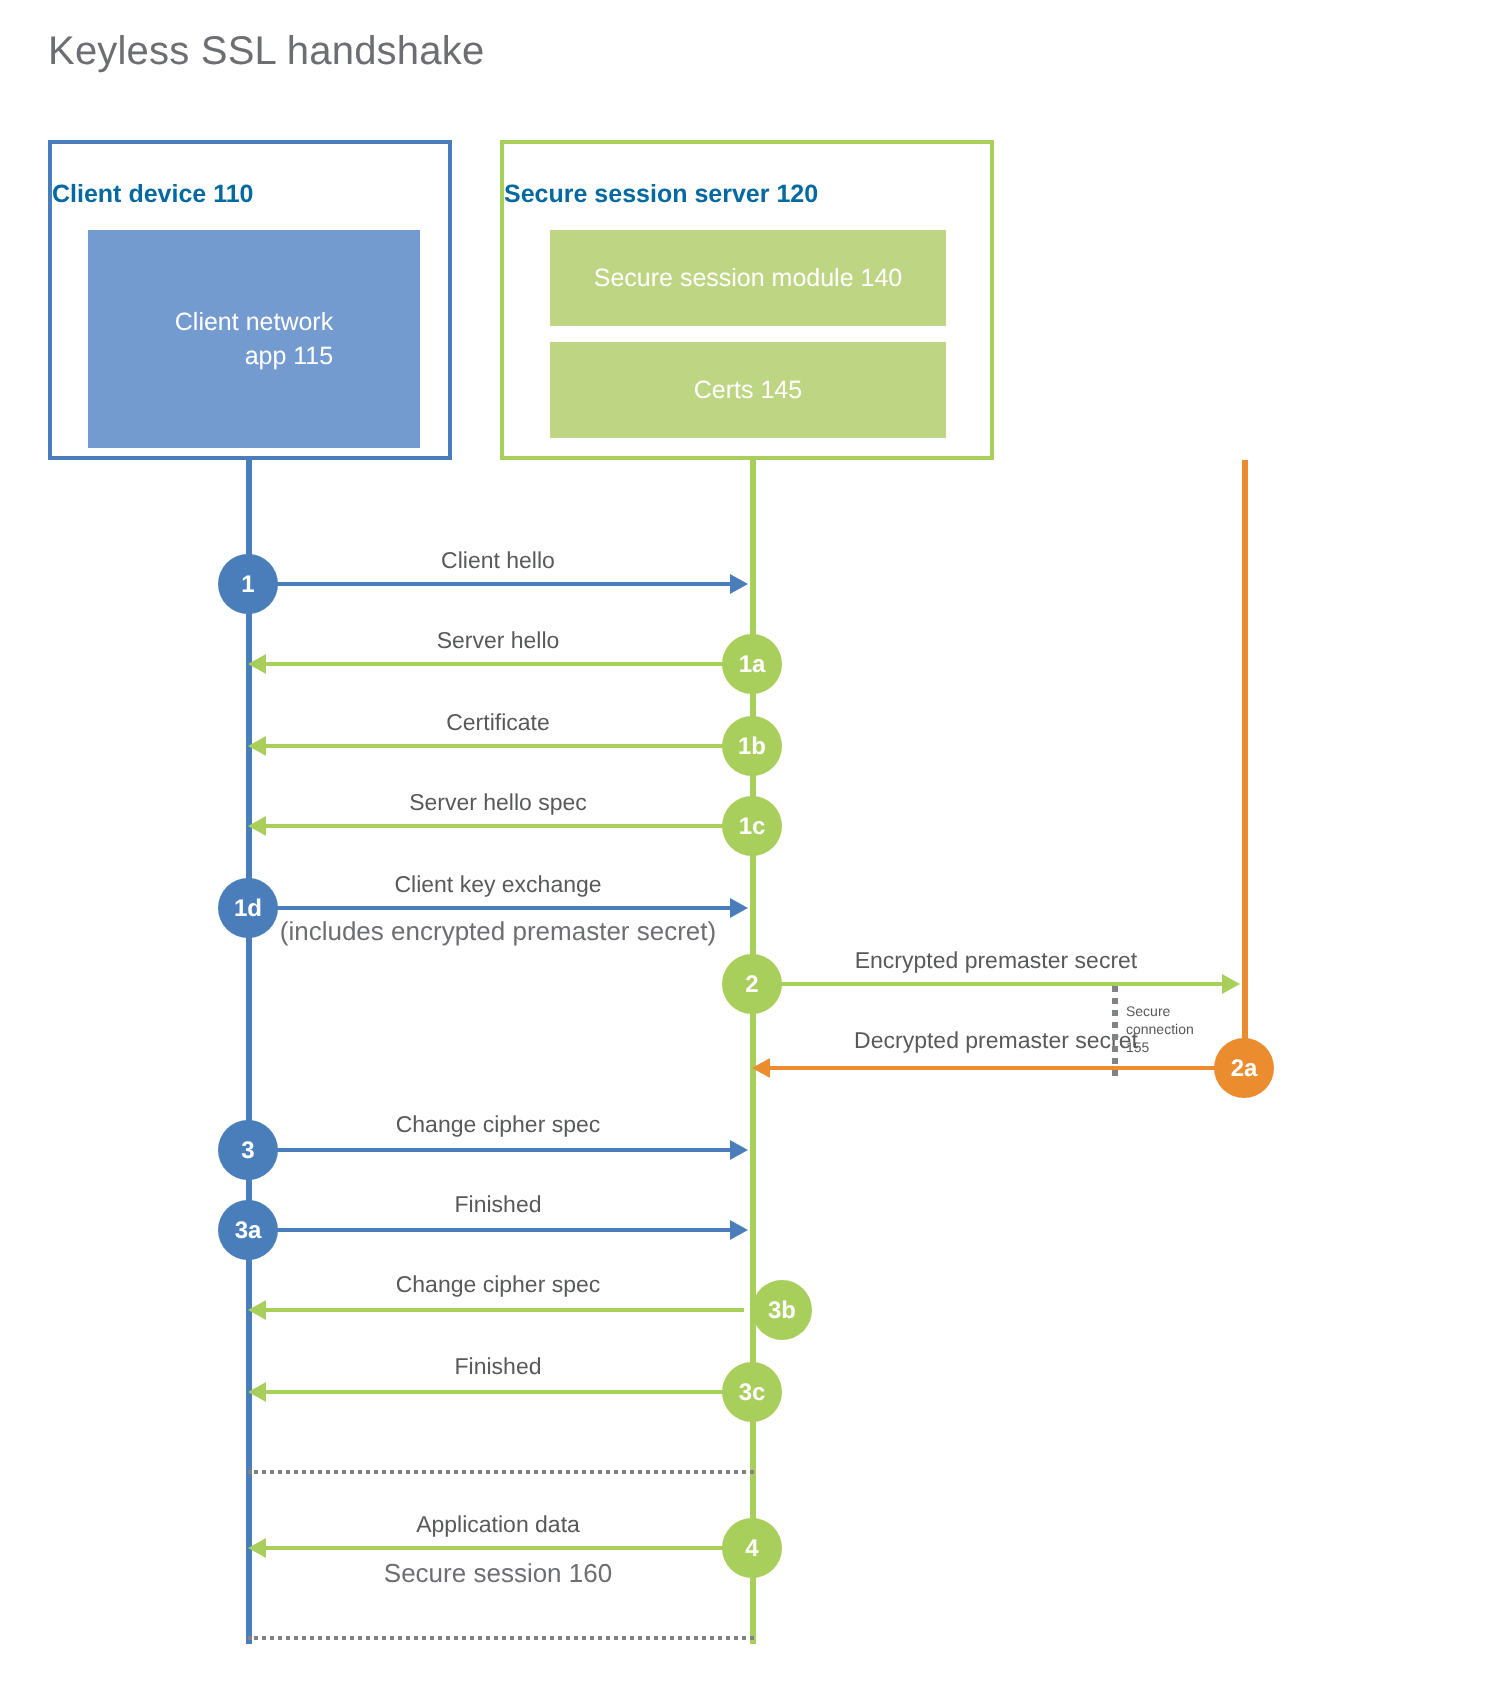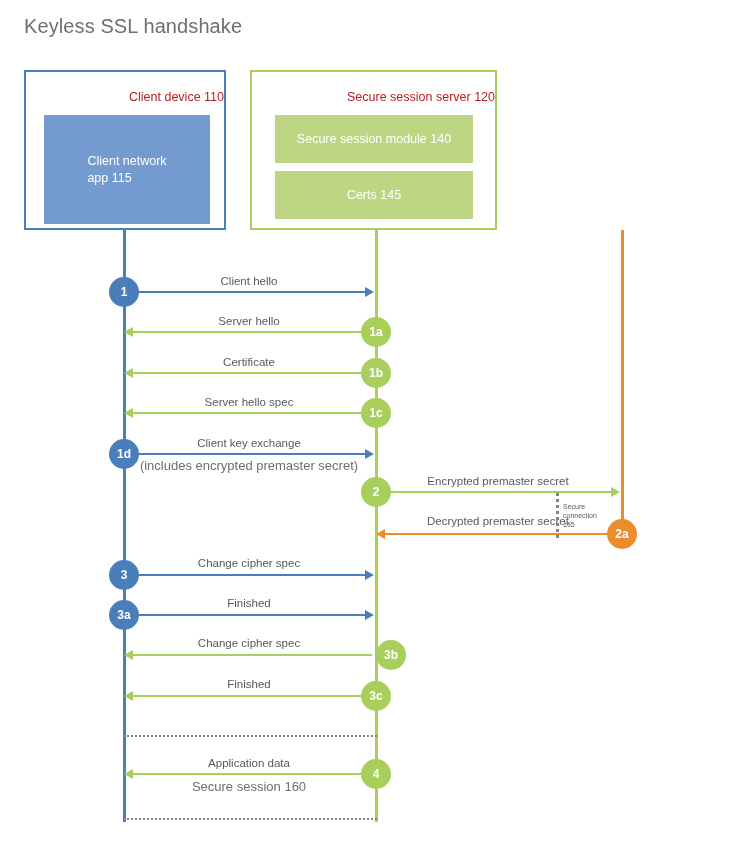--- a/index.html
+++ b/index.html
@@ -38,33 +38,33 @@
     position: absolute;
     background: #ffffff;
     border: 2px solid #888;
     box-sizing: border-box;
   }
   .actor-title {
     position: absolute;
     left: 0;
     right: 0;
     top: 18px;
-    text-align: right;
+    text-align: left;
     font-size: 12.5px;
-    font-weight: normal;
-    color: #b91c1c;
+    font-weight: bold;
+    color: #0369a1;
     white-space: nowrap;
   }
   .inner-rect {
     position: absolute;
     box-sizing: border-box;
     display: flex;
     align-items: center;
     justify-content: center;
-    text-align: left;
+    text-align: right;
     color: #ffffff;
     font-size: 12.5px;
     line-height: 1.35;
     font-weight: 400;
   }
 
   
   .lifeline {
     position: absolute;
     width: 3px;

